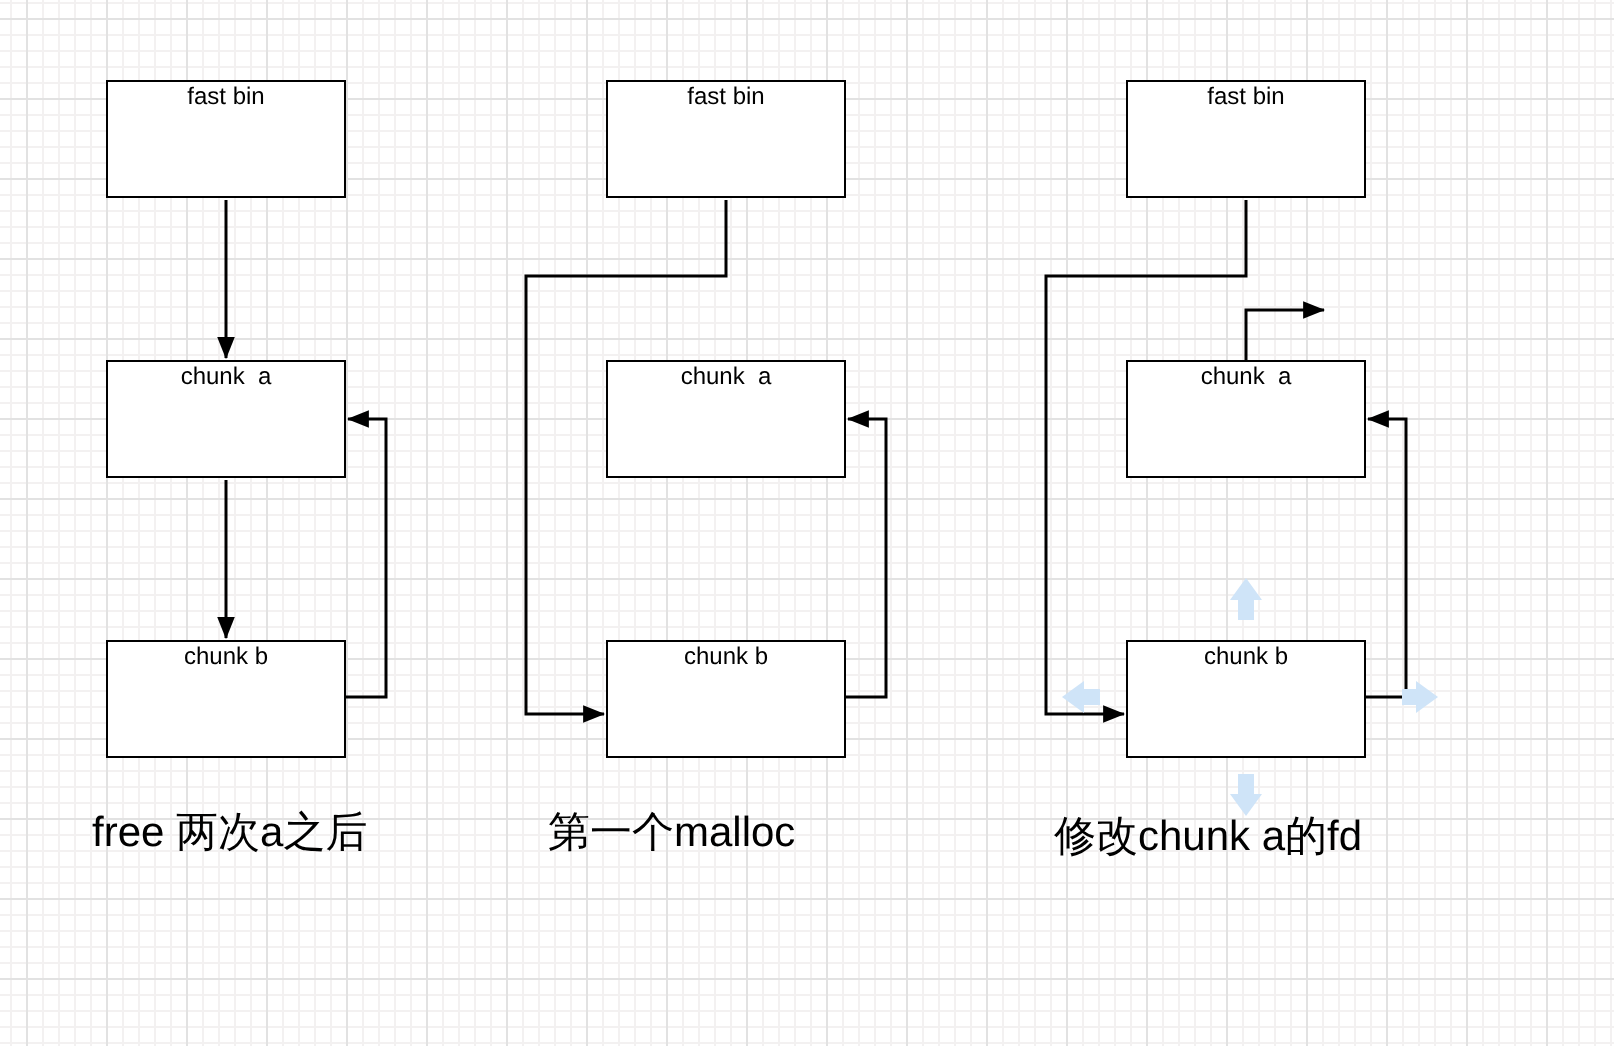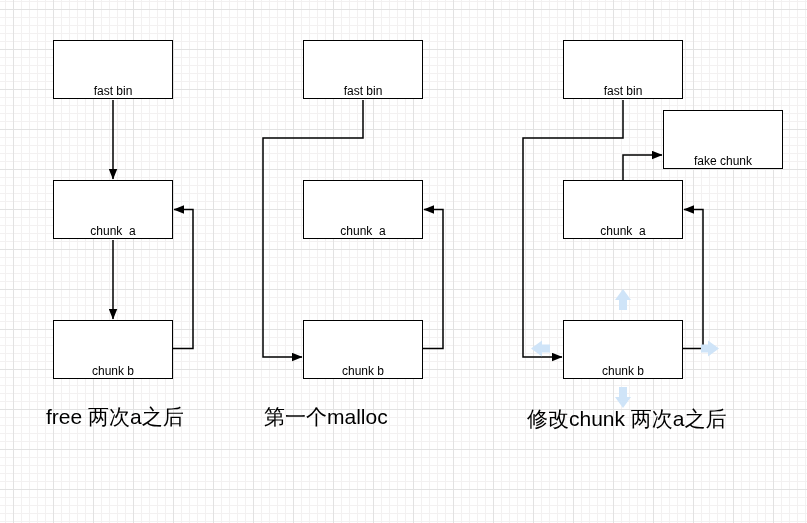--- a/index.html
+++ b/index.html
@@ -11,21 +11,21 @@
       linear-gradient(#e2e2e2 1px, transparent 1px),
       linear-gradient(90deg, #e2e2e2 1px, transparent 1px),
       linear-gradient(#f3f1f1 1px, transparent 1px),
       linear-gradient(90deg, #f3f1f1 1px, transparent 1px);
     background-size:40px 40px, 40px 40px, 8px 8px, 8px 8px;
     background-position:13px 9px, 13px 9px, 13px 9px, 13px 9px;
   }
   .node{
     position:absolute; width:120px; height:59px; box-sizing:border-box;
     background:#ffffff; border:1.5px solid #000000;
-    display:flex; align-items:flex-end; justify-content:center;
+    display:flex; align-items:flex-start; justify-content:center;
     font-size:12px; color:#000; z-index:2;
   }
   .node span{white-space:pre;}
   .caption{
     position:absolute; font-size:21px; color:#000; white-space:nowrap;
     line-height:1.15; z-index:3;margin-left:16px;
   }
   .footnote{
     position:absolute; left:479px; top:489px; font-size:14px; color:#000;
     white-space:nowrap; z-index:3;
@@ -55,33 +55,30 @@
   <div class="node" style="left:303px; top:180px;">
     <span>chunk  a</span>
   </div>
   <div class="node" style="left:303px; top:320px;">
     <span>chunk b</span>
   </div>
 
   <div class="node" style="left:563px; top:40px;">
     <span>fast bin</span>
   </div>
-  <div class="node" style="left:663px; top:110px;">
-    <span>fake chunk</span>
-  </div>
   <div class="node" style="left:563px; top:180px;">
     <span>chunk  a</span>
   </div>
   <div class="node" style="left:563px; top:320px;">
     <span>chunk b</span>
   </div>
 
   <div class="caption" style="left:30px; top:405px;">free 两次a之后</div>
-  <div class="caption" style="left:248px; top:405px;">第一个malloc</div>
-  <div class="caption" style="left:511px; top:407px;">修改chunk 两次a之后</div>
+  <div class="caption" style="left:258px; top:405px;">第一个malloc</div>
+  <div class="caption" style="left:511px; top:407px;">修改chunk a的fd</div>
 
 
   <svg class="wires" width="807" height="523" viewBox="0 0 807 523">
     <defs>
       <marker id="ah" viewBox="0 0 10 8" refX="9.5" refY="4" markerWidth="11" markerHeight="9" markerUnits="userSpaceOnUse" orient="auto">
         <path d="M0,0 L10,4 L0,8 Z" fill="#000000"></path>
       </marker>
     </defs>
 
     <path class="wire" marker-end="url(#ah)" d="M113,100 V179"></path>

